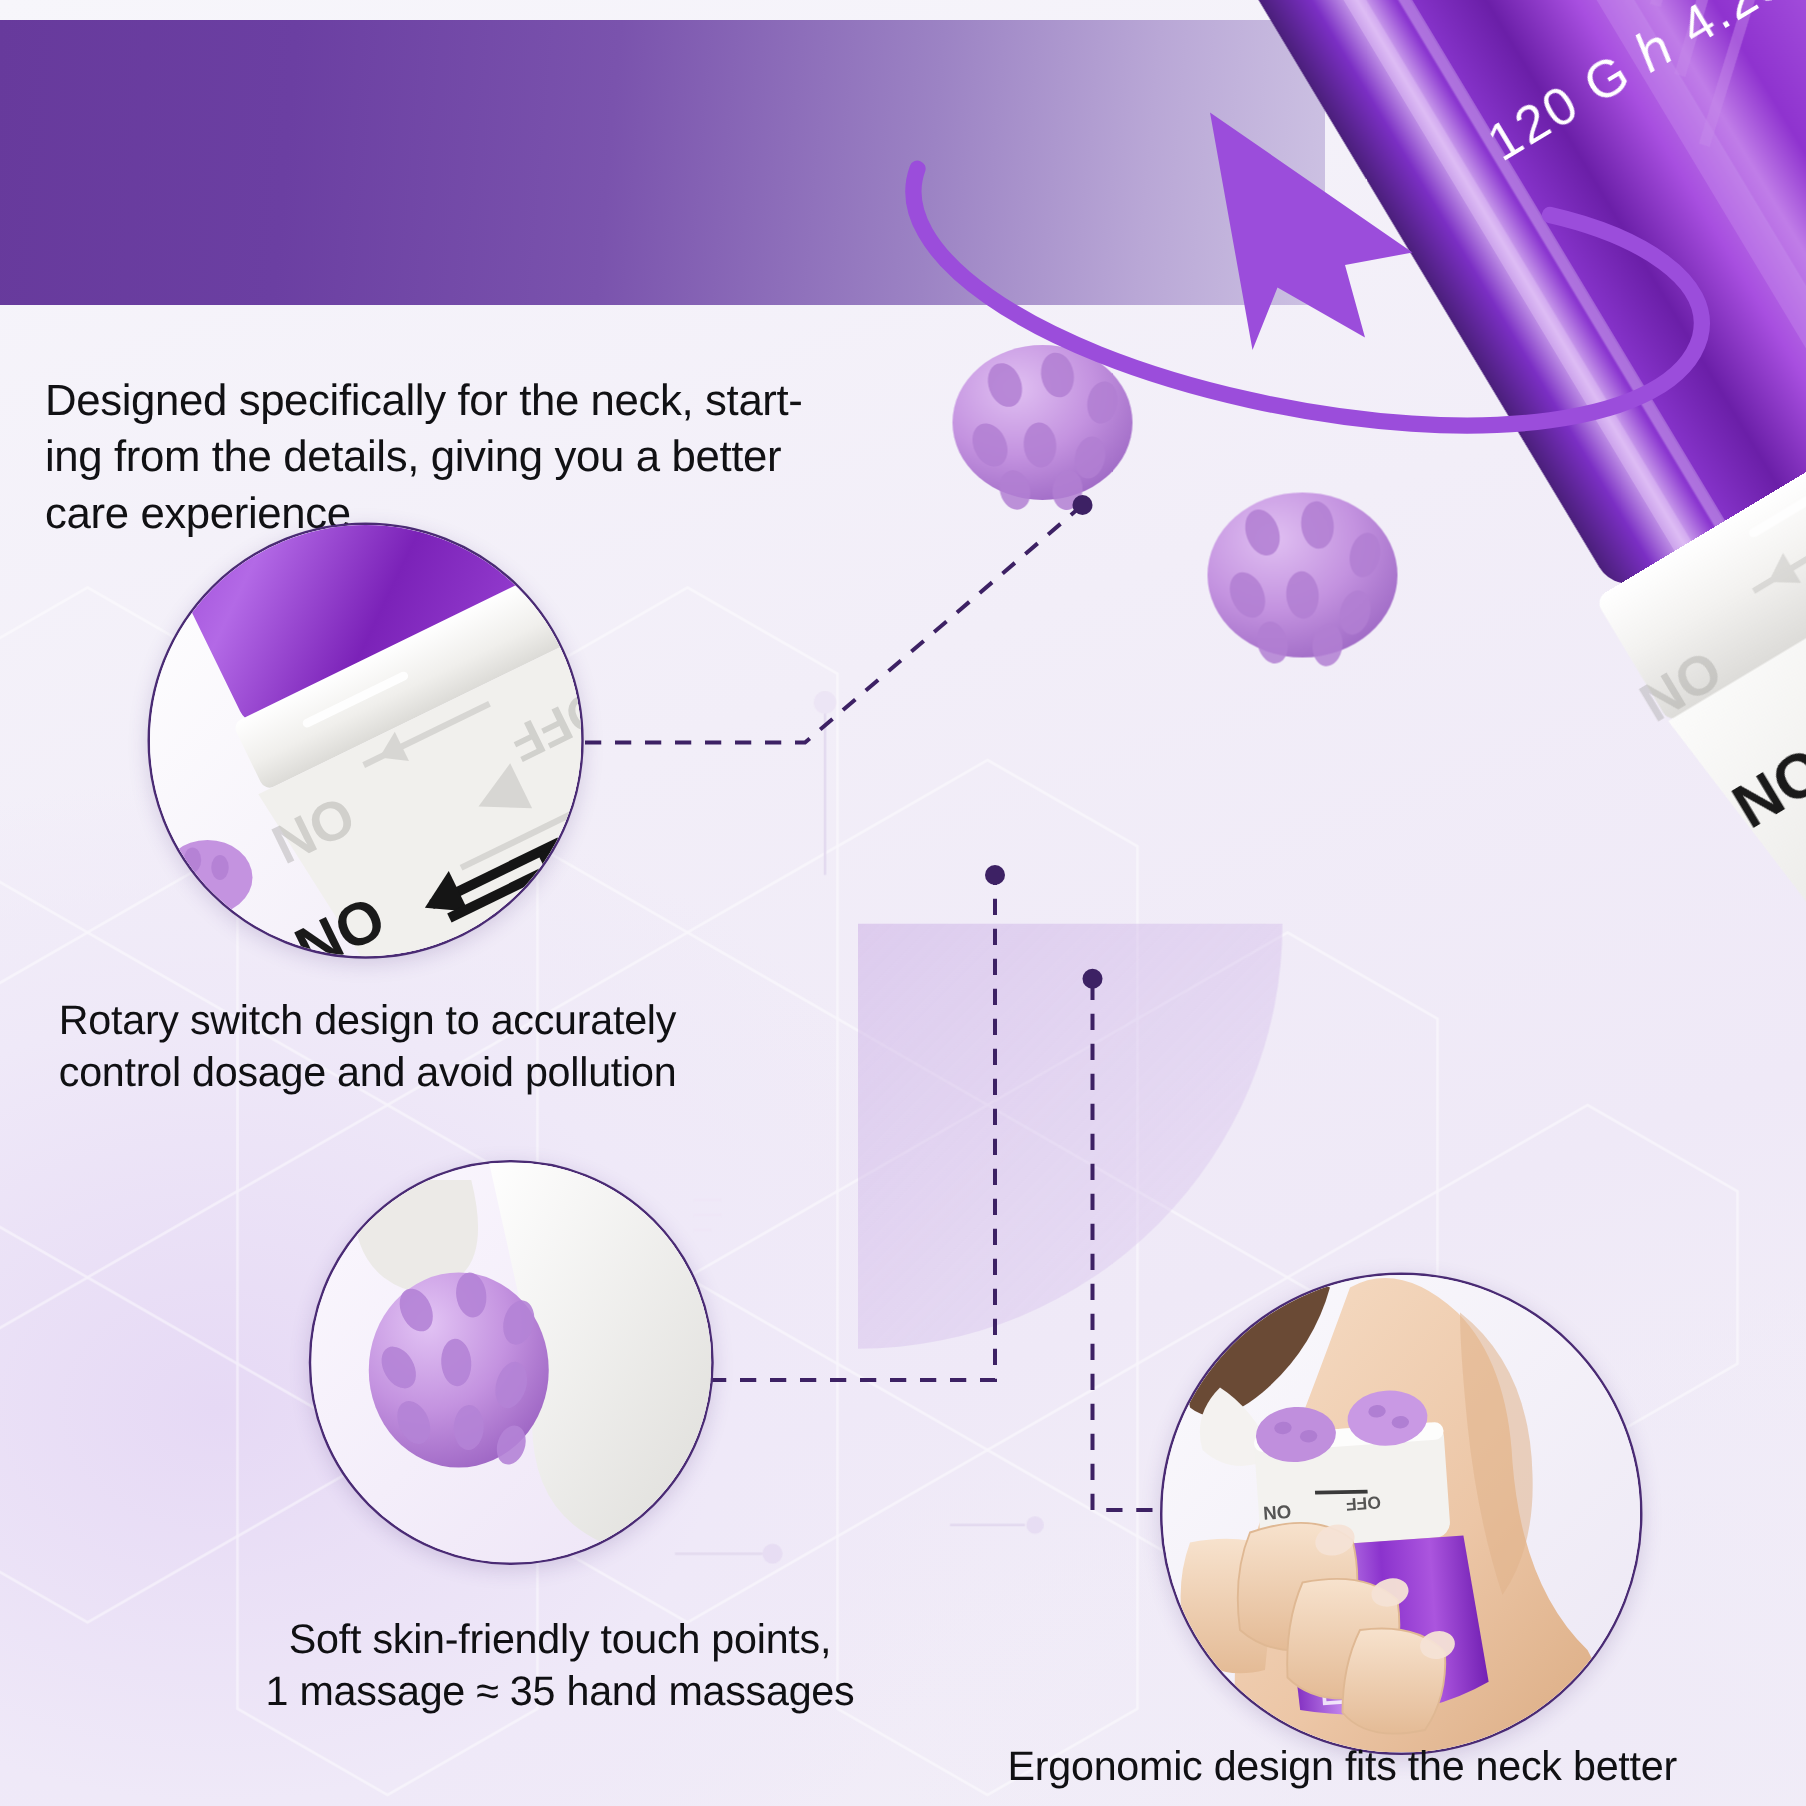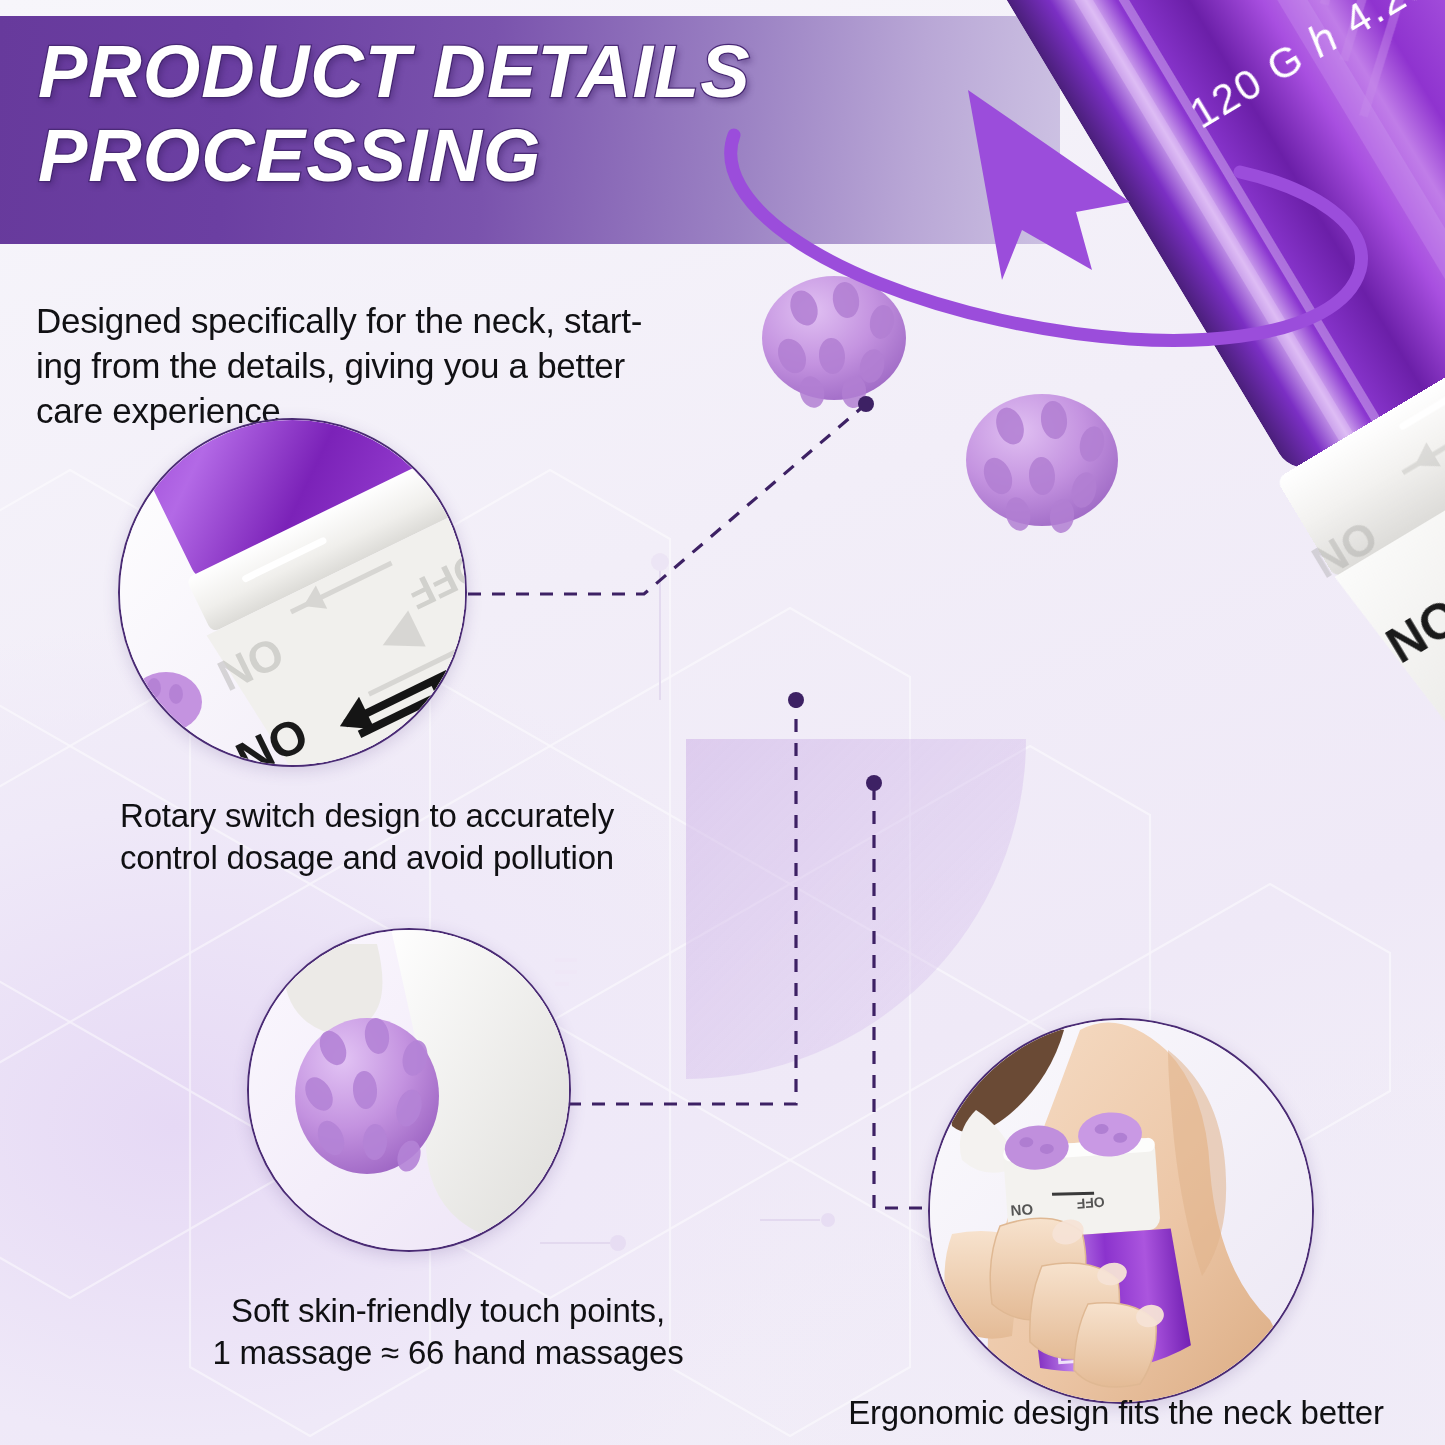--- a/index.html
+++ b/index.html
@@ -45,21 +45,21 @@
   .inset{
     position:absolute;border-radius:50%;overflow:hidden;
     border:2.5px solid #4a2b74;
     box-shadow:0 4px 16px rgba(80,50,130,.18);
   }
   .inset-1{left:118px;top:418px;width:345px;height:345px;}
   .inset-2{left:247px;top:928px;width:320px;height:320px;}
   .inset-3{left:928px;top:1018px;width:382px;height:382px;}
 
   
-  .cap{position:absolute;font-size:33px;line-height:42px;color:#101013;white-space:pre-line;letter-spacing:-.2px;text-align:center;}
+  .cap{position:absolute;font-size:33px;line-height:42px;color:#101013;white-space:pre-line;letter-spacing:-.2px;}
   .cap-1{left:47px;top:795px;width:640px;}
   .cap-2{left:138px;top:1290px;width:620px;text-align:center;}
   .cap-3{left:806px;top:1392px;width:620px;}
 
   
   .conn{position:absolute;inset:0;pointer-events:none;}
 </style>
 </head>
 <body>
 
@@ -102,22 +102,20 @@
       <circle cx="828" cy="1220" r="7" fill="#e6dcf2" stroke="none"></circle>
     </g>
     <g stroke="#efe7f7" stroke-width="3" opacity=".85">
       <path d="M555 960 l22 0 M555 972 l22 0 M555 984 l14 0"></path>
     </g>
 
     <path d="M686 739 L1026 739 A340 340 0 0 1 686 1079 Z" fill="url(#lavFan)"></path>
   </svg>
 
   <div class="banner"></div>
-  <div class="banner-title">PRODUCT DETAILS
-PROCESSING</div>
 
   <div class="intro">Designed specifically for the neck, start-
 ing from the details, giving you a better
 care experience</div>
 
   <svg class="tube-wrap" viewBox="0 0 900 1200" width="900" height="1200">
     <defs>
       <linearGradient id="tubeG" x1="0" y1="0" x2="1" y2="0">
         <stop offset="0%" stop-color="#4a1f7a"></stop>
         <stop offset="7%" stop-color="#7b2fc4"></stop>
@@ -362,21 +360,21 @@
         <ellipse cx="70" cy="164" rx="12" ry="18" transform="rotate(-30 70 164)"></ellipse>
         <ellipse cx="116" cy="160" rx="12" ry="19" transform="rotate(-4 116 160)"></ellipse>
         <ellipse cx="160" cy="178" rx="12" ry="19" transform="rotate(16 160 178)"></ellipse>
         <ellipse cx="82" cy="208" rx="12" ry="18" transform="rotate(-24 82 208)"></ellipse>
         <ellipse cx="126" cy="212" rx="12" ry="18" transform="rotate(2 126 212)"></ellipse>
         <ellipse cx="160" cy="226" rx="11" ry="16" transform="rotate(18 160 226)"></ellipse>
       </g>
     </svg>
   </div>
   <div class="cap cap-2">Soft skin-friendly touch points,
-1 massage ≈ 66 hand massages</div>
+1 massage ≈ 35 hand massages</div>
 
   <div class="inset inset-3">
     <svg viewBox="0 0 382 382" width="382" height="382">
       <defs>
         <linearGradient id="i3bg" x1="0" y1="0" x2="1" y2="1">
           <stop offset="0%" stop-color="#fbfafd"></stop>
           <stop offset="100%" stop-color="#ece7f4"></stop>
         </linearGradient>
         <linearGradient id="skinG" x1="0" y1="0" x2="1" y2="1">
           <stop offset="0%" stop-color="#f6ddc6"></stop>

